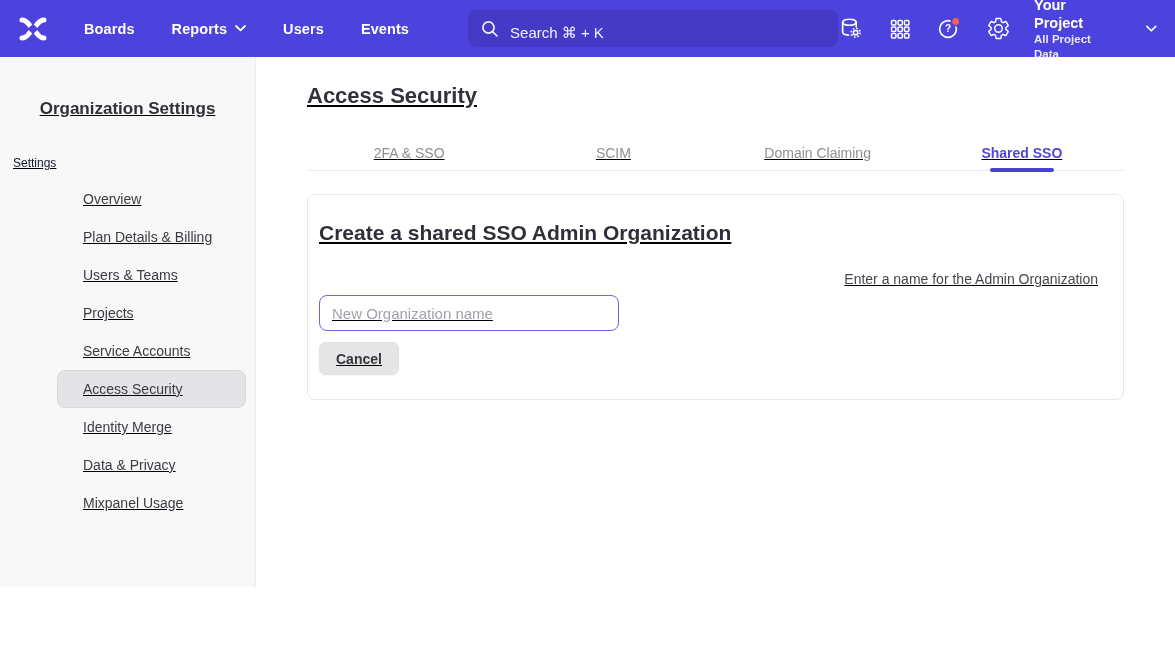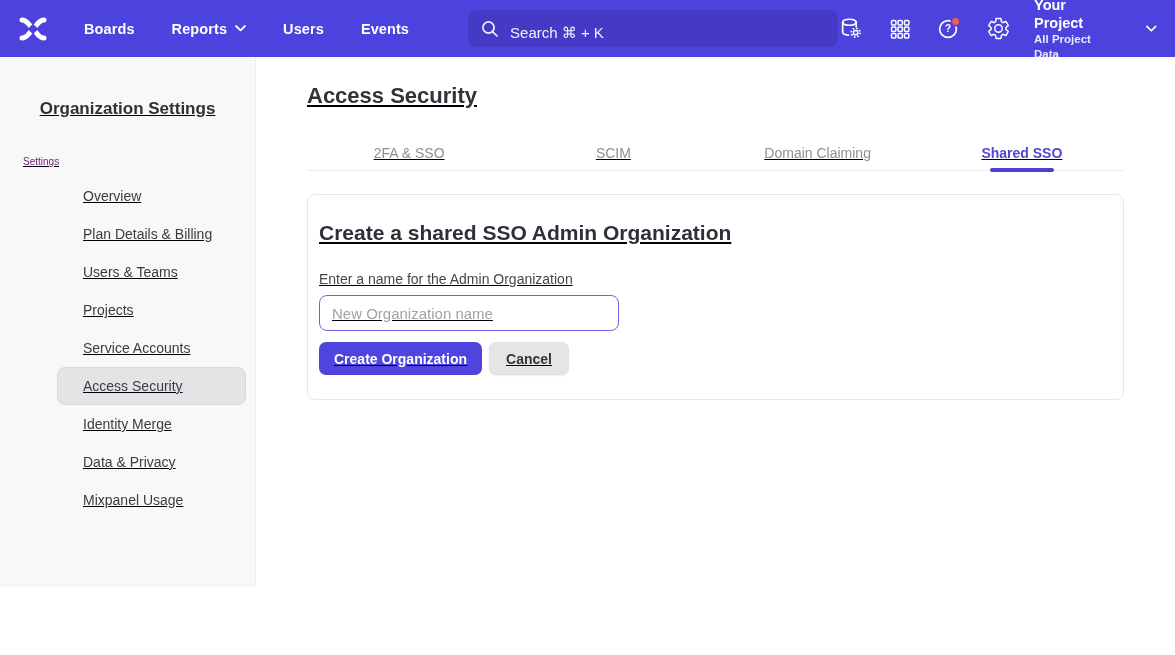--- a/index.html
+++ b/index.html
@@ -22,42 +22,42 @@
   .project-name { color:#fff; font-size:14.5px; font-weight:700; }
   .project-view { color:rgba(255,255,255,.88); font-size:11.5px; font-weight:700; }
   .project-chevron { margin-left:14px; cursor:pointer; }
 
   
   .content { display:flex; height:530px;text-decoration:underline; }
 
   
   .sidebar { width:256px; flex:none; background:#f8f8f8; border-right:1px solid #ededee; }
   .sidebar-title { margin-top:42px; text-align:center; font-size:17px; font-weight:700; color:#2f3038; }
-  .section-label { margin-top:37px; padding-left:23px; font-size:10px; color:#701a75; }
+  .section-label { margin-top:37px; padding-left:13px; font-size:12px; color:#0f172a; }
   .side-list { margin-top:10px;padding-left:48px; }
   .side-item { height:38px; display:flex; align-items:center; padding-left:35px;
     font-size:14px; color:#3b3b44; cursor:pointer; }
   .side-item.active { background:#e4e4e7; border:1px solid #d9d9dc; border-radius:8px;
     margin:0 9px; padding-left:25px; }
 
   
   .main { flex:1; padding:26px 51px 0 51px; }
   .page-title { font-size:22px; font-weight:700; color:#32323b; }
   .tabs { margin-top:26px; display:grid; grid-template-columns:repeat(4,1fr);
     border-bottom:1px solid #ececee; height:36px; }
   .tab { position:relative; display:flex; align-items:center; justify-content:center;
     font-size:14px; color:#8e8e95; cursor:pointer; }
   .tab.active { color:#4f46d6; font-weight:700; }
   .tab.active::after { content:""; position:absolute; bottom:-2px; left:50%;
     transform:translateX(-50%); width:64px; height:4px; border-radius:3px; background:#4a41d4; }
 
   .card { margin-top:23px; background:#fff; border:1px solid #e8e8ea; border-radius:8px;
     padding:24px 25px 24px 11px; }
   .card-title { font-size:21px; line-height:28px; font-weight:700; color:#2f2f39; }
-  .field-label { margin-top:24px; font-size:14px; color:#46464f; }
+  .field-label { margin-top:24px; font-size:14px; color:#46464f;text-align:right; }
   .org-input { margin-top:8px; display:block; width:300px; height:36px;
     border:1px solid #6d64e3; border-radius:8px; padding:0 12px; font-size:15px;
     color:#33333c; outline:none; background:#fff; font-family:inherit; }
   .org-input::placeholder { color:#a2a2aa; }
   .btn-row { margin-top:11px; display:flex; gap:7px; }
   .btn-primary { height:33px; padding:0 15px; background:#4f44dd; color:#fff; border:none;
     border-radius:7px; font-size:14px; font-weight:700; font-family:inherit; cursor:pointer; }
   .btn-secondary { height:33px; padding:0 16px; background:#e5e5e5; color:#35353e;
     border:1px solid #e2e2e4; border-radius:7px; font-size:14px; font-weight:700;
     font-family:inherit; cursor:pointer; box-shadow:0 1px 2px rgba(0,0,0,.05); }
@@ -171,18 +171,17 @@
       <div class="tab">SCIM</div>
       <div class="tab">Domain Claiming</div>
       <div class="tab active">Shared SSO</div>
     </div>
 
     <div class="card">
       <div class="card-title">Create a shared SSO Admin Organization</div>
       <div class="field-label">Enter a name for the Admin Organization</div>
       <input class="org-input" type="text" placeholder="New Organization name" style="">
       <div class="btn-row">
-        <button class="btn-primary">Create Organization</button>
         <button class="btn-secondary">Cancel</button>
       </div>
     </div>
   </div>
 </div>
 
 </body></html>

